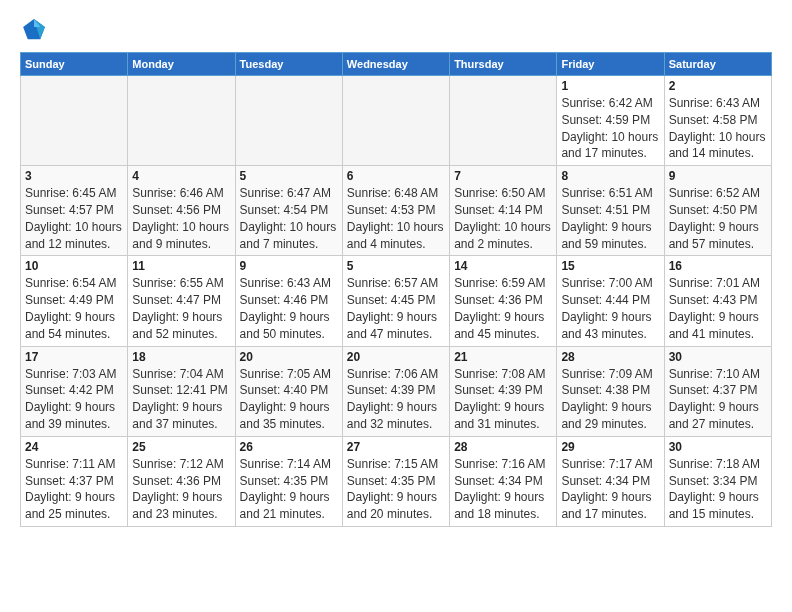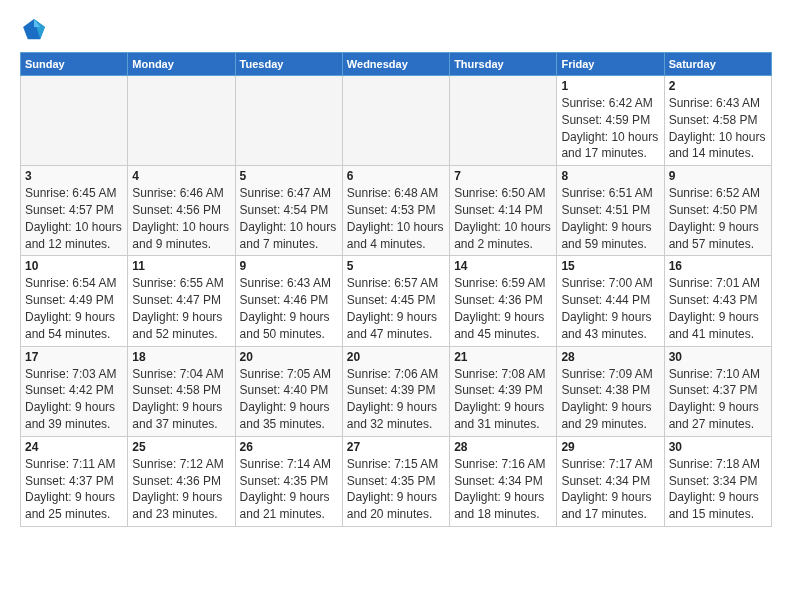--- a/index.html
+++ b/index.html
@@ -237,21 +237,21 @@
         <tr>
           <td>
             <span class="day-num">17</span>
             <div class="day-info">Sunrise: 7:03 AM
 Sunset: 4:42 PM
 Daylight: 9 hours and 39 minutes.</div>
           </td>
           <td>
             <span class="day-num">18</span>
             <div class="day-info">Sunrise: 7:04 AM
-Sunset: 4:58 PM
+Sunset: 12:41 PM
 Daylight: 9 hours and 37 minutes.</div>
           </td>
           <td>
             <span class="day-num">20</span>
             <div class="day-info">Sunrise: 7:05 AM
 Sunset: 4:40 PM
 Daylight: 9 hours and 35 minutes.</div>
           </td>
           <td>
             <span class="day-num">20</span>

